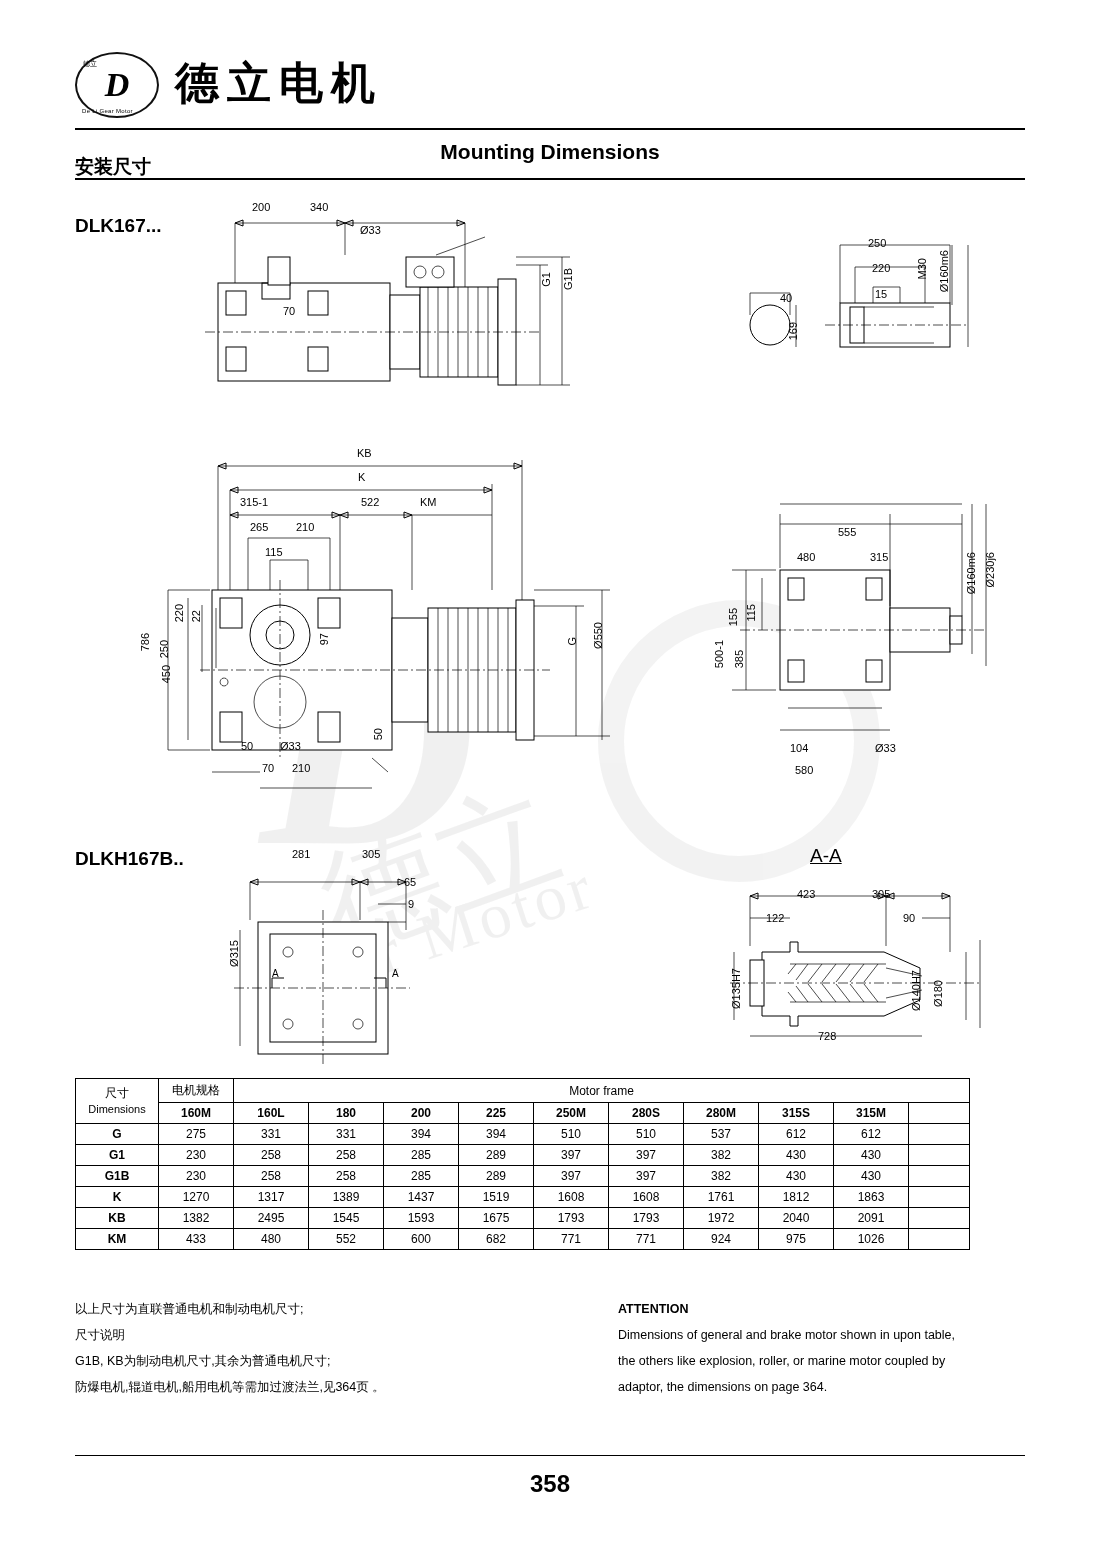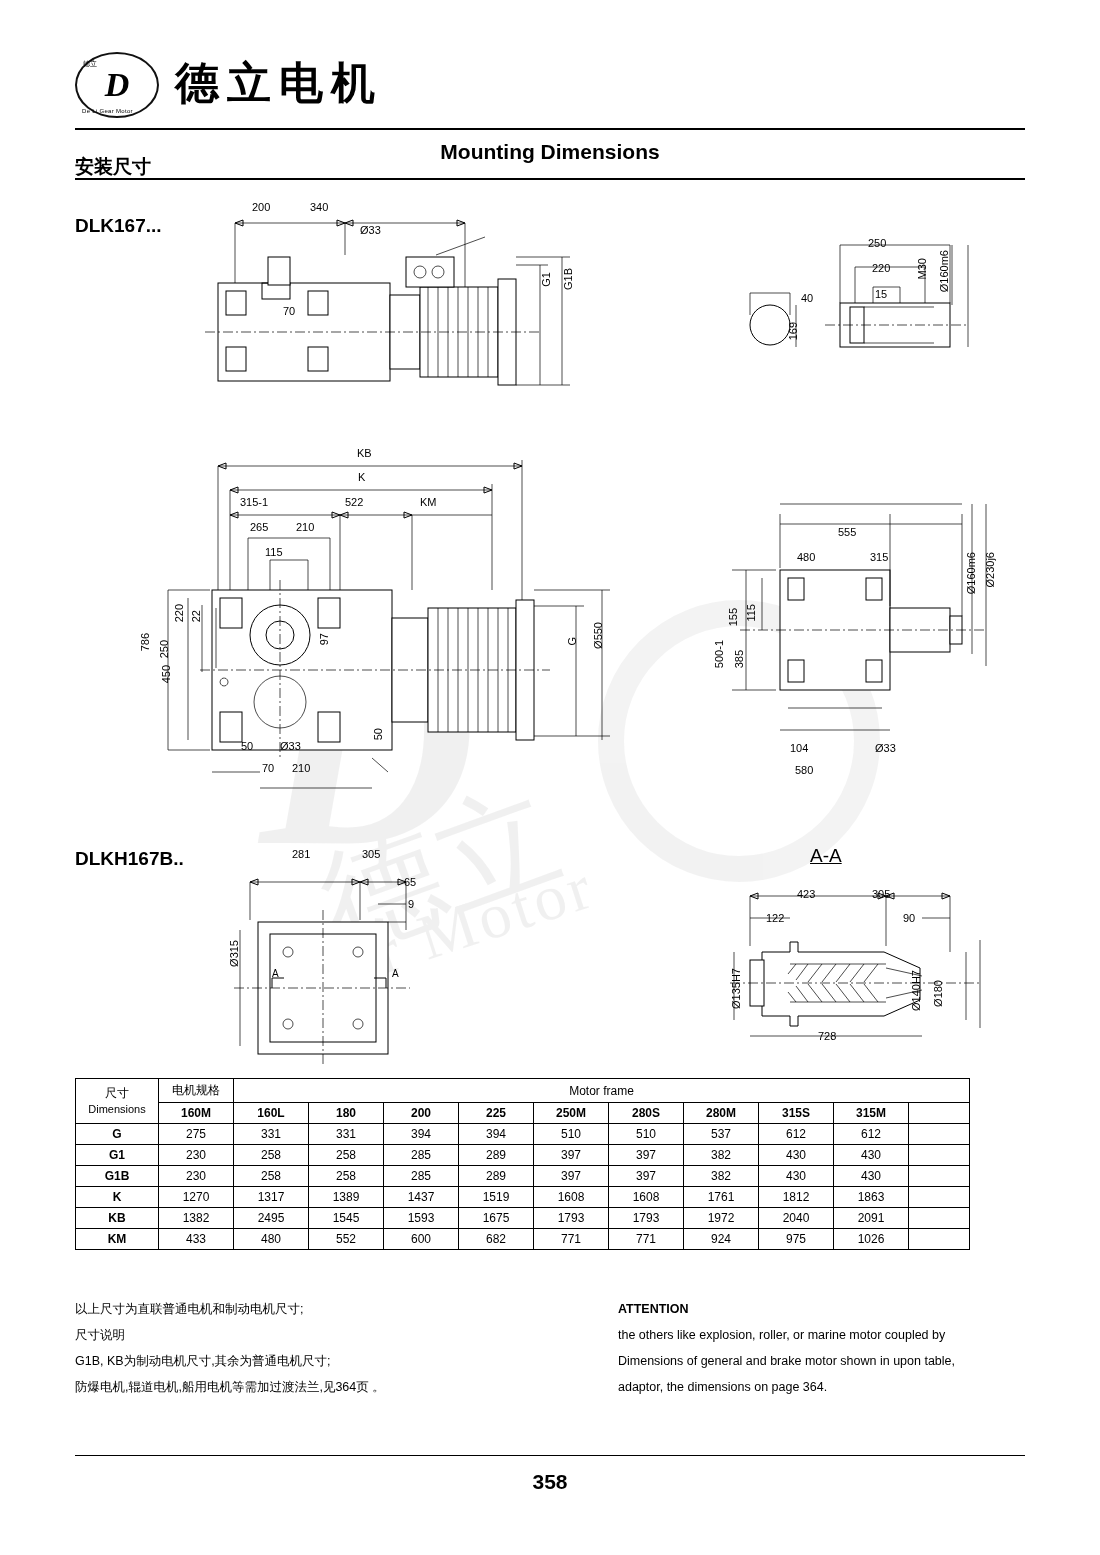--- a/index.html
+++ b/index.html
@@ -45,21 +45,21 @@
   .c-dim{width:82px;}
   .c-v{width:74px;}
   .c-last{width:60px;}
   .bold{font-weight:bold;}
 
   
   .notes{position:absolute;font-size:12.5px;line-height:26px;}
   .notes-cn{left:75px;top:1296px;}
   .notes-en{left:618px;top:1296px;width:420px;}
   .notes-en .ttl{font-weight:bold;}
-  .pageno{position:absolute;left:0;right:0;top:1470px;text-align:center;font-size:21px;font-weight:bold;}
+  .pageno{position:absolute;left:0;right:0;top:1470px;text-align:center;font-size:24px;font-weight:bold;}
 </style>
 </head>
 <body>
 
 <div class="page">
 
   <div class="logo-row">
     <div class="logo-mark">
       <span class="tiny">德立</span>
       <span class="d">D</span>
@@ -139,21 +139,21 @@
     <line class="ln-thin" x1="752" y1="50" x2="752" y2="110"></line>
     <line class="ln-thin" x1="768" y1="50" x2="768" y2="152"></line>
   </svg>
 
   <div class="lbl" style="left:252px;top:201px;">200</div>
   <div class="lbl" style="left:310px;top:201px;">340</div>
   <div class="lbl" style="left:360px;top:224px;">Ø33</div>
   <div class="lbl v" style="left:540px;top:272px;">G1</div>
   <div class="lbl v" style="left:562px;top:268px;">G1B</div>
   <div class="lbl" style="left:283px;top:305px;">70</div>
-  <div class="lbl" style="left:780px;top:292px;margin-left:21px;">40</div>
+  <div class="lbl" style="left:780px;top:292px;">40</div>
   <div class="lbl v" style="left:787px;top:322px;">169</div>
   <div class="lbl" style="left:868px;top:237px;">250</div>
   <div class="lbl" style="left:872px;top:262px;">220</div>
   <div class="lbl" style="left:875px;top:288px;">15</div>
   <div class="lbl v" style="left:916px;top:258px;">M30</div>
   <div class="lbl v" style="left:938px;top:250px;">Ø160m6</div>
 
   <svg width="880" height="360" viewBox="0 0 880 360" style="left:140px;top:440px;">
 
     <line class="ln-thin" x1="78" y1="26" x2="382" y2="26"></line>
@@ -238,21 +238,21 @@
     <line class="ln-thin" x1="622" y1="138" x2="622" y2="190"></line>
 
     <line class="ln-thin" x1="648" y1="268" x2="742" y2="268"></line>
     <line class="ln-thin" x1="640" y1="290" x2="750" y2="290"></line>
   </svg>
 
   <div class="lbl" style="left:357px;top:447px;">KB</div>
   <div class="lbl" style="left:358px;top:471px;">K</div>
   <div class="lbl" style="left:420px;top:496px;">KM</div>
   <div class="lbl" style="left:240px;top:496px;">315-1</div>
-  <div class="lbl" style="left:300px;top:496px;padding-left:45px;">522</div>
+  <div class="lbl" style="left:316px;top:496px;padding-left:45px;">522</div>
   <div class="lbl" style="left:250px;top:521px;">265</div>
   <div class="lbl" style="left:296px;top:521px;">210</div>
   <div class="lbl" style="left:265px;top:546px;">115</div>
   <div class="lbl v" style="left:173px;top:604px;">220</div>
   <div class="lbl v" style="left:190px;top:610px;">22</div>
   <div class="lbl v" style="left:158px;top:640px;">250</div>
   <div class="lbl v" style="left:160px;top:665px;">450</div>
   <div class="lbl v" style="left:139px;top:633px;">786</div>
   <div class="lbl v" style="left:318px;top:633px;">97</div>
   <div class="lbl v" style="left:566px;top:637px;">G</div>
@@ -453,20 +453,20 @@
     </table>
 
   <div class="notes notes-cn">
     <div>以上尺寸为直联普通电机和制动电机尺寸;</div>
     <div>尺寸说明</div>
     <div>G1B, KB为制动电机尺寸,其余为普通电机尺寸;</div>
     <div>防爆电机,辊道电机,船用电机等需加过渡法兰,见364页 。</div>
   </div>
   <div class="notes notes-en">
     <div class="ttl">ATTENTION</div>
+    <div>Dimensions of general and brake motor shown in upon table,</div>
     <div>the others like explosion, roller, or marine motor coupled by</div>
-    <div>Dimensions of general and brake motor shown in upon table,</div>
     <div>adaptor, the dimensions on page 364.</div>
   </div>
 
   <div class="rule rule-bottom"></div>
   <div class="pageno">358</div>
 </div>
 
 </body></html>

